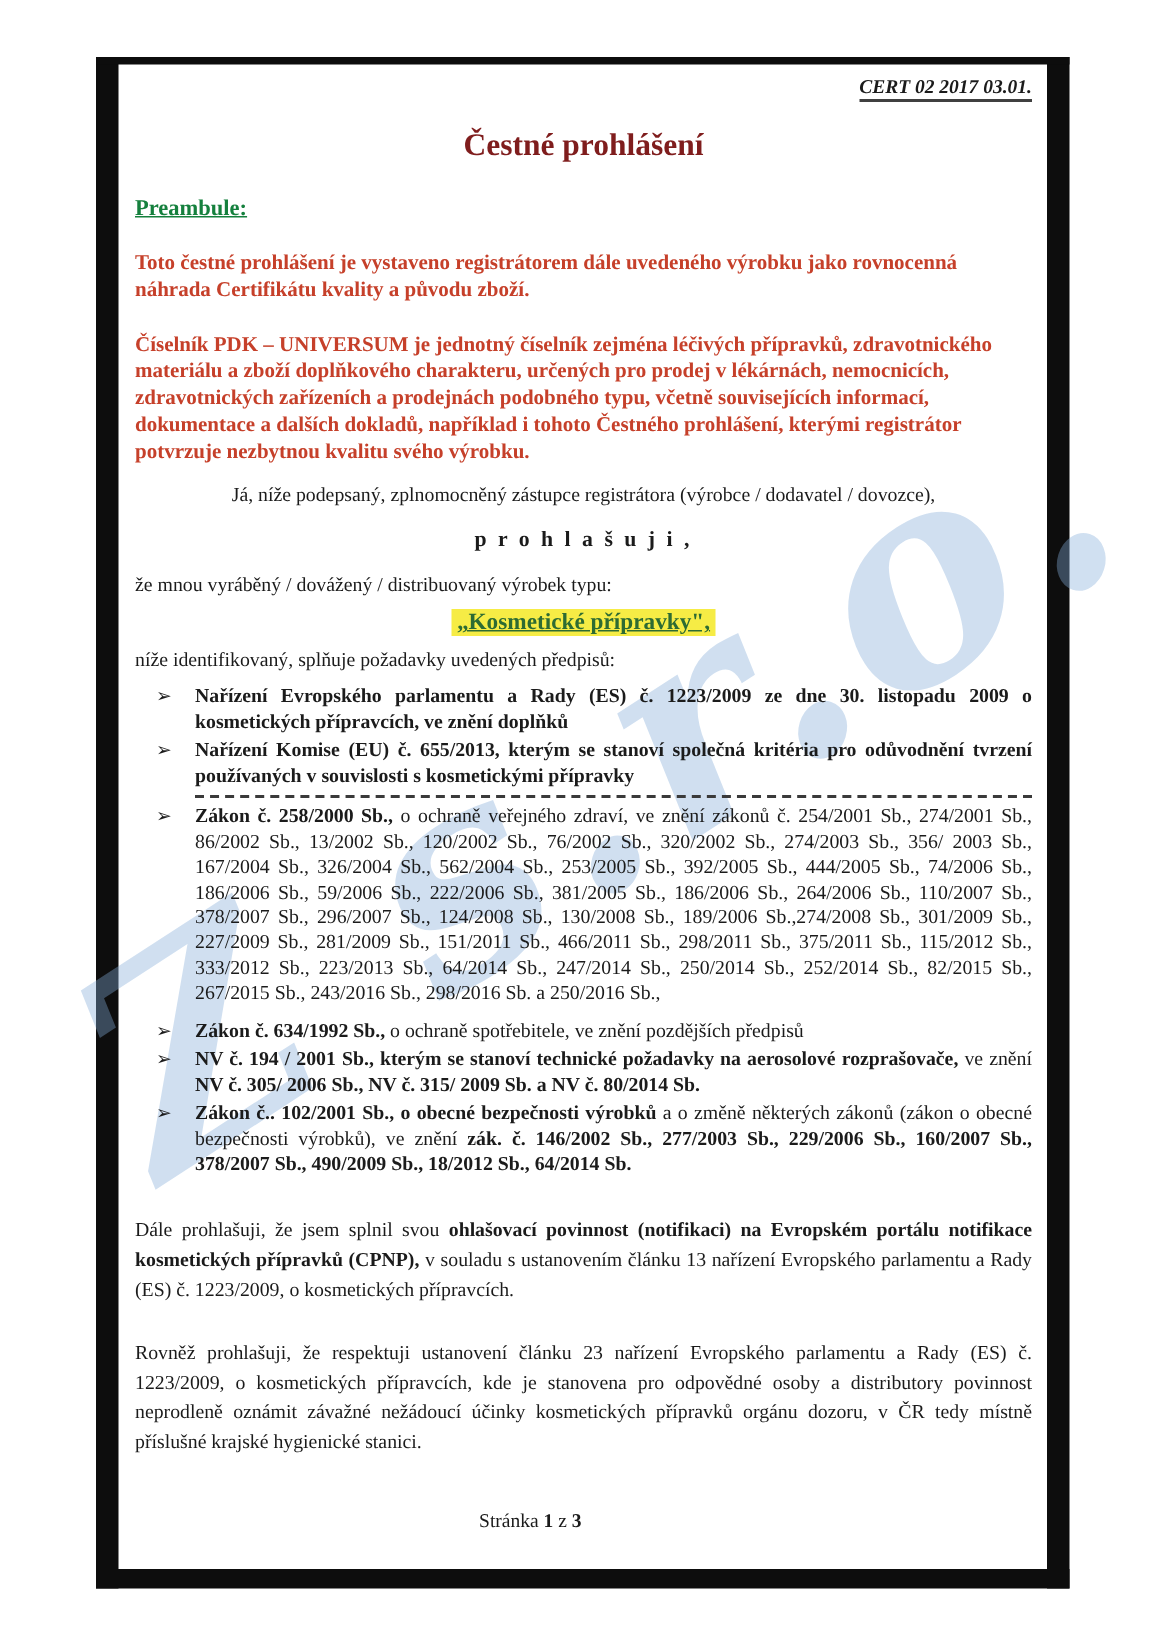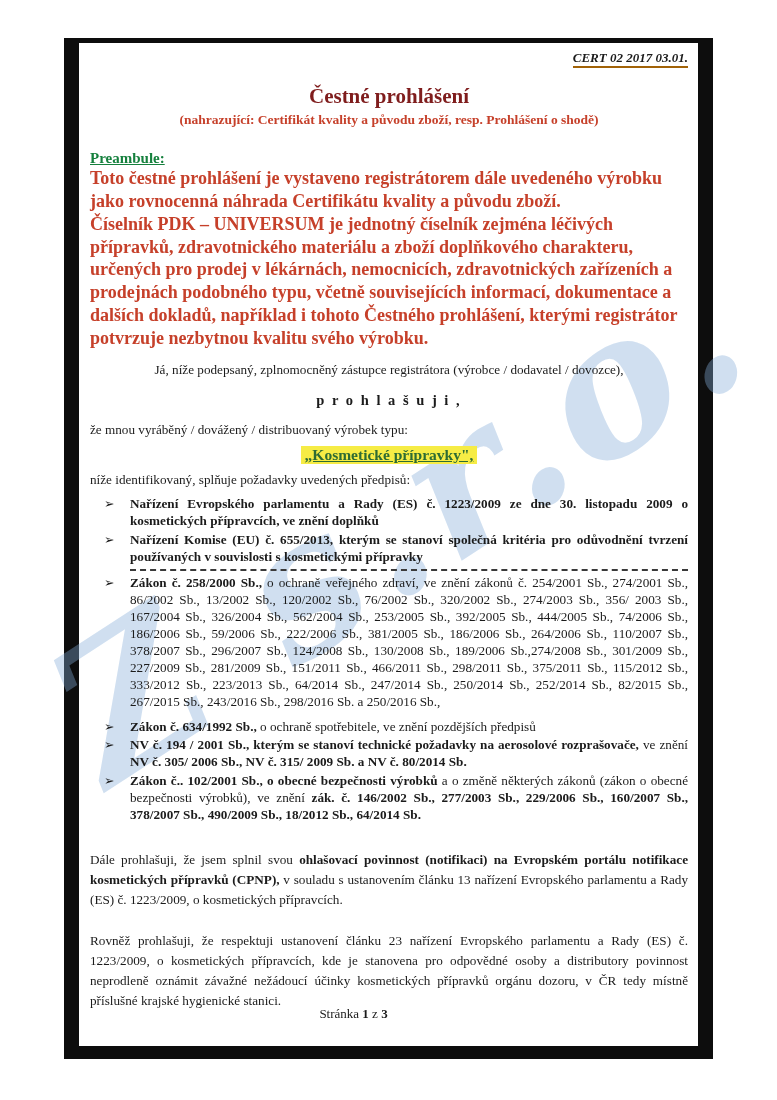--- a/index.html
+++ b/index.html
@@ -24,27 +24,27 @@
     font-size:190px; font-weight:bold; font-style:italic;
     letter-spacing:8px;
     color:#85add9; opacity:0.38;
     transform:rotate(-33deg);
     pointer-events:none;
   }
 
   .content { position:absolute; left:90px; top:50px; width:598px; }
 
   .doc-code { text-align:right; font-style:italic; font-weight:bold; font-size:13px; height:16px; }
-  .doc-code span { border-bottom:2px solid #a16207; padding-bottom:1px; }
+  .doc-code span { border-bottom:2px solid #404040; padding-bottom:1px; }
 
   .title { margin-top:18px; text-align:center; color:#7f1d1d; font-weight:bold; font-size:21px; }
   .subtitle { margin-top:3px; text-align:center; color:#c6402a; font-weight:bold; font-size:13.5px; }
 
   .preamble-h { margin-top:22px; color:#15803d; font-weight:bold; font-size:15px; text-decoration:underline; }
-  .red-p { margin-top:0; color:#c6402a; font-weight:bold; font-size:18px; line-height:1.27; text-align:left; }
+  .red-p { margin-top:19px; color:#c6402a; font-weight:bold; font-size:14px; line-height:1.27; text-align:left; }
 
   .intro { margin-top:12px; text-align:center; font-size:13.2px;font-family:Liberation Serif, serif; }
   .verb  { margin-top:14px; text-align:center; font-weight:bold; font-size:14.5px; letter-spacing:2px; }
   .typu  { margin-top:13px; font-size:13.2px; }
 
   .product-line { margin-top:8px; text-align:center; }
   .product {
     display:inline-block; background:#f6ec45; color:#2d6b33;
     font-weight:bold; font-size:15.5px; text-decoration:underline; padding:0 4px;
   }
@@ -75,21 +75,20 @@
 
 <div class="watermark">Z s.r.o.</div>
 
 <div class="content">
 
   <div class="doc-code">
     <span>CERT 02 2017 03.01.</span>
   </div>
 
   <h1 class="title">Čestné prohlášení</h1>
-  <div class="subtitle">(nahrazující: Certifikát kvality a původu zboží, resp. Prohlášení o shodě)</div>
 
   <div class="preamble-h">Preambule:</div>
   <p class="red-p">Toto čestné prohlášení je vystaveno registrátorem dále uvedeného výrobku jako rovnocenná náhrada Certifikátu kvality a původu zboží.</p>
   <p class="red-p">Číselník PDK – UNIVERSUM je jednotný číselník zejména léčivých přípravků, zdravotnického materiálu a zboží doplňkového charakteru, určených pro prodej v lékárnách, nemocnicích, zdravotnických zařízeních a prodejnách podobného typu, včetně souvisejících informací, dokumentace a dalších dokladů, například i tohoto Čestného prohlášení, kterými registrátor potvrzuje nezbytnou kvalitu svého výrobku.</p>
 
   <div class="intro">Já, níže podepsaný, zplnomocněný zástupce registrátora (výrobce / dodavatel / dovozce),</div>
   <div class="verb">p r o h l a š u j i ,</div>
   <div class="typu">že mnou vyráběný / dovážený  / distribuovaný výrobek typu:</div>
 
   <div class="product-line">

